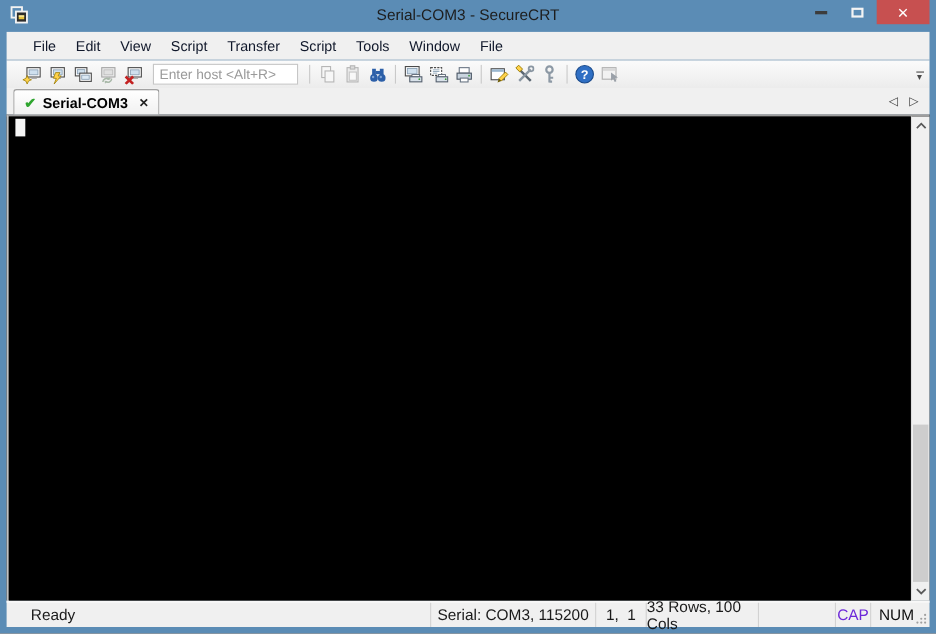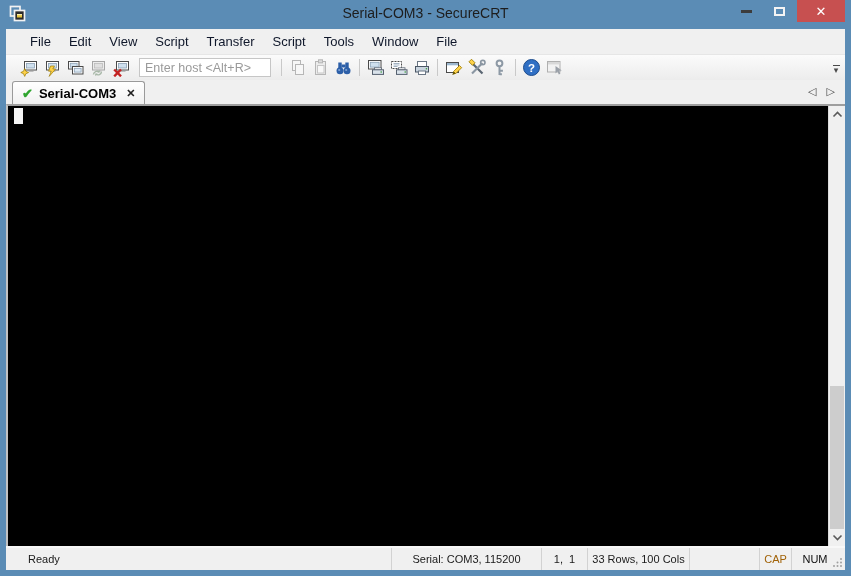--- a/index.html
+++ b/index.html
@@ -88,30 +88,30 @@
   .scrollbar { width:17px; background:#f0f0f0; border-left:1px solid #dcdcdc; display:flex; flex-direction:column; }
   .sb-btn { height:17px; display:flex; align-items:center; justify-content:center; }
   .sb-track { flex:1; position:relative; }
   .sb-thumb { position:absolute; left:1px; right:1px; top:263px; height:143px; background:#cdcdcd; }
 
   
   .statusbar {
     margin:0 6px; height:24px; background:#f0f0f0;
     border-top:2px solid #f8f8f8;
     display:flex; align-items:stretch;
-    font-size:11px; color:#1a1a1a;
+    font-size:14px; color:#1a1a1a;
   }
   .sb-cell { display:flex; align-items:center; justify-content:center; border-left:1px solid #d2d2d2; }
   .cell-ready { flex:1; justify-content:flex-start; padding-left:22px; border-left:none; }
   .cell-conn { width:150px; }
   .cell-pos { width:46px; white-space:pre; }
   .cell-size { width:102px; }
   .cell-emu { width:90px; justify-content:flex-start; padding-left:8px; }
   .cell-blank { width:70px; }
-  .cell-cap { width:32px; color:#a16207; }
+  .cell-cap { width:32px; color:#6d28d9; }
   .cell-num { width:36px; color:#0e0e0e;padding-left:11px; }
   .cell-grip { width:18px; border-left:none; align-items:flex-end; justify-content:flex-end; padding:0 2px 2px 0; }
 </style>
 </head>
 <body>
 
 <div class="window">
 
   <div class="titlebar">
     <div class="app-icon">

